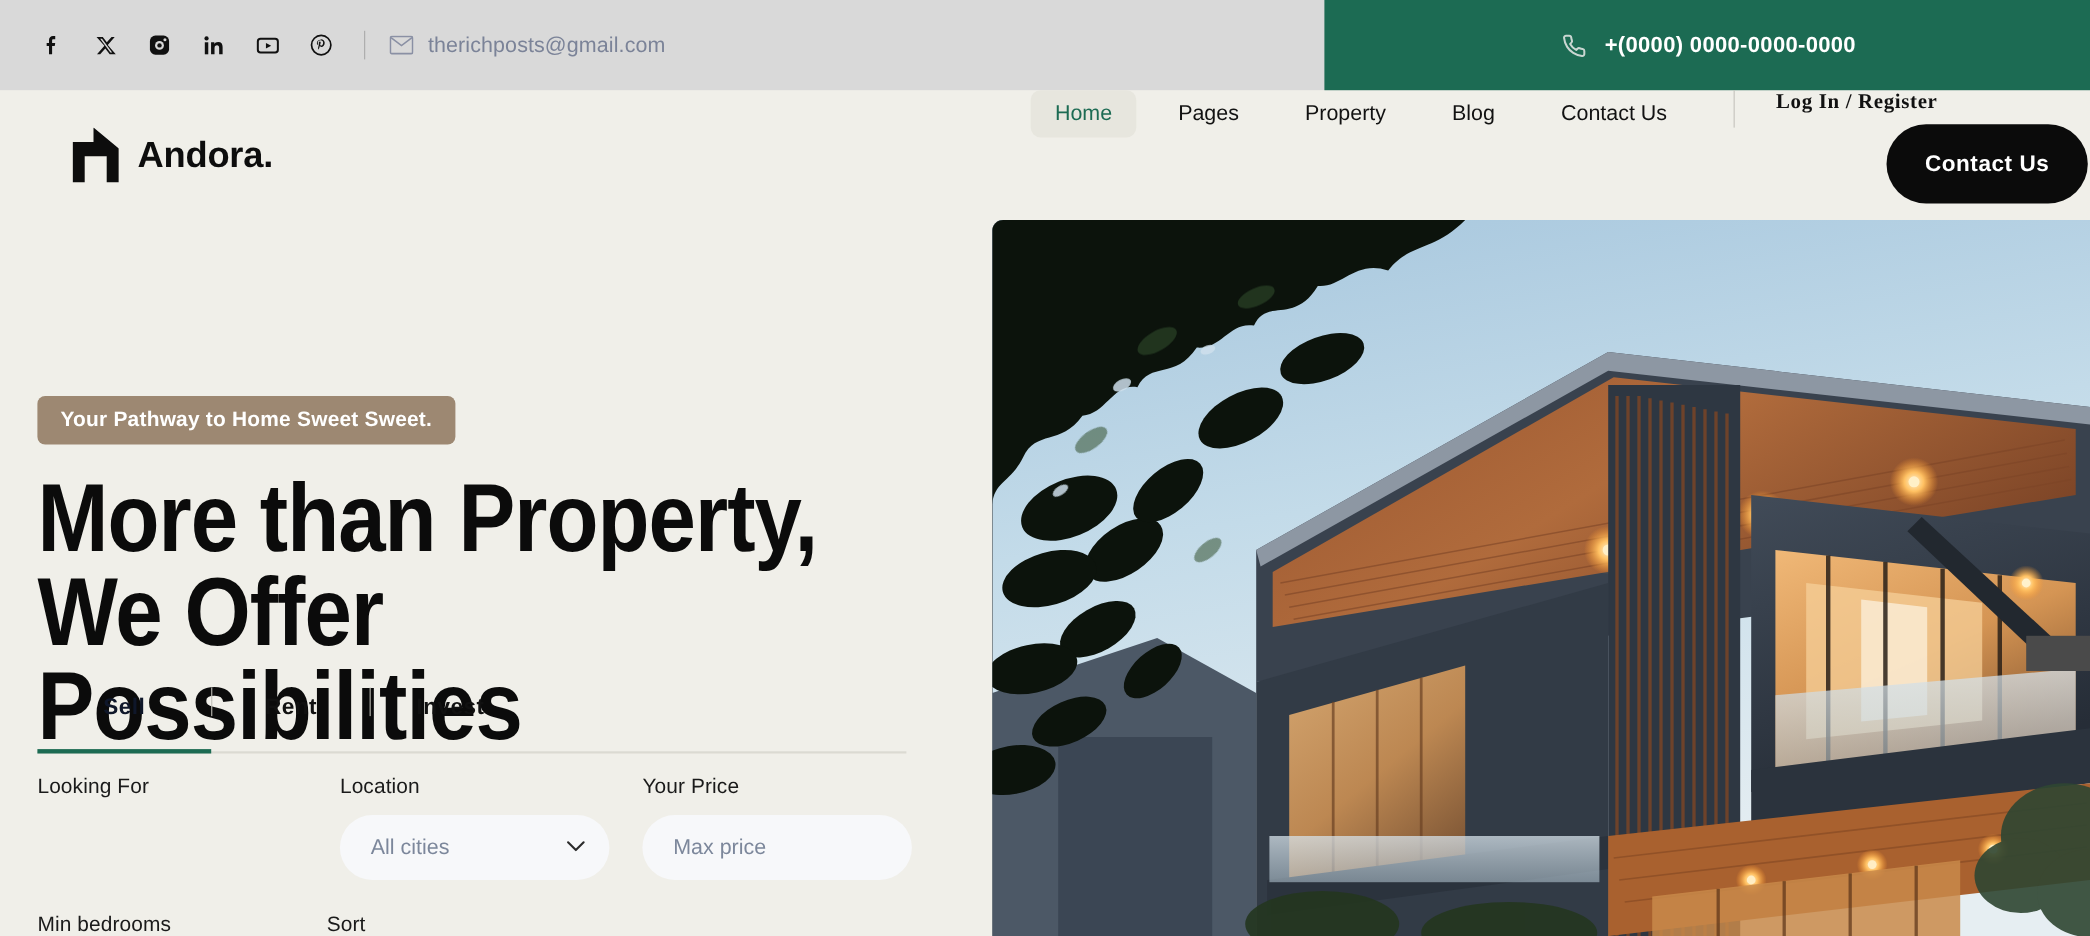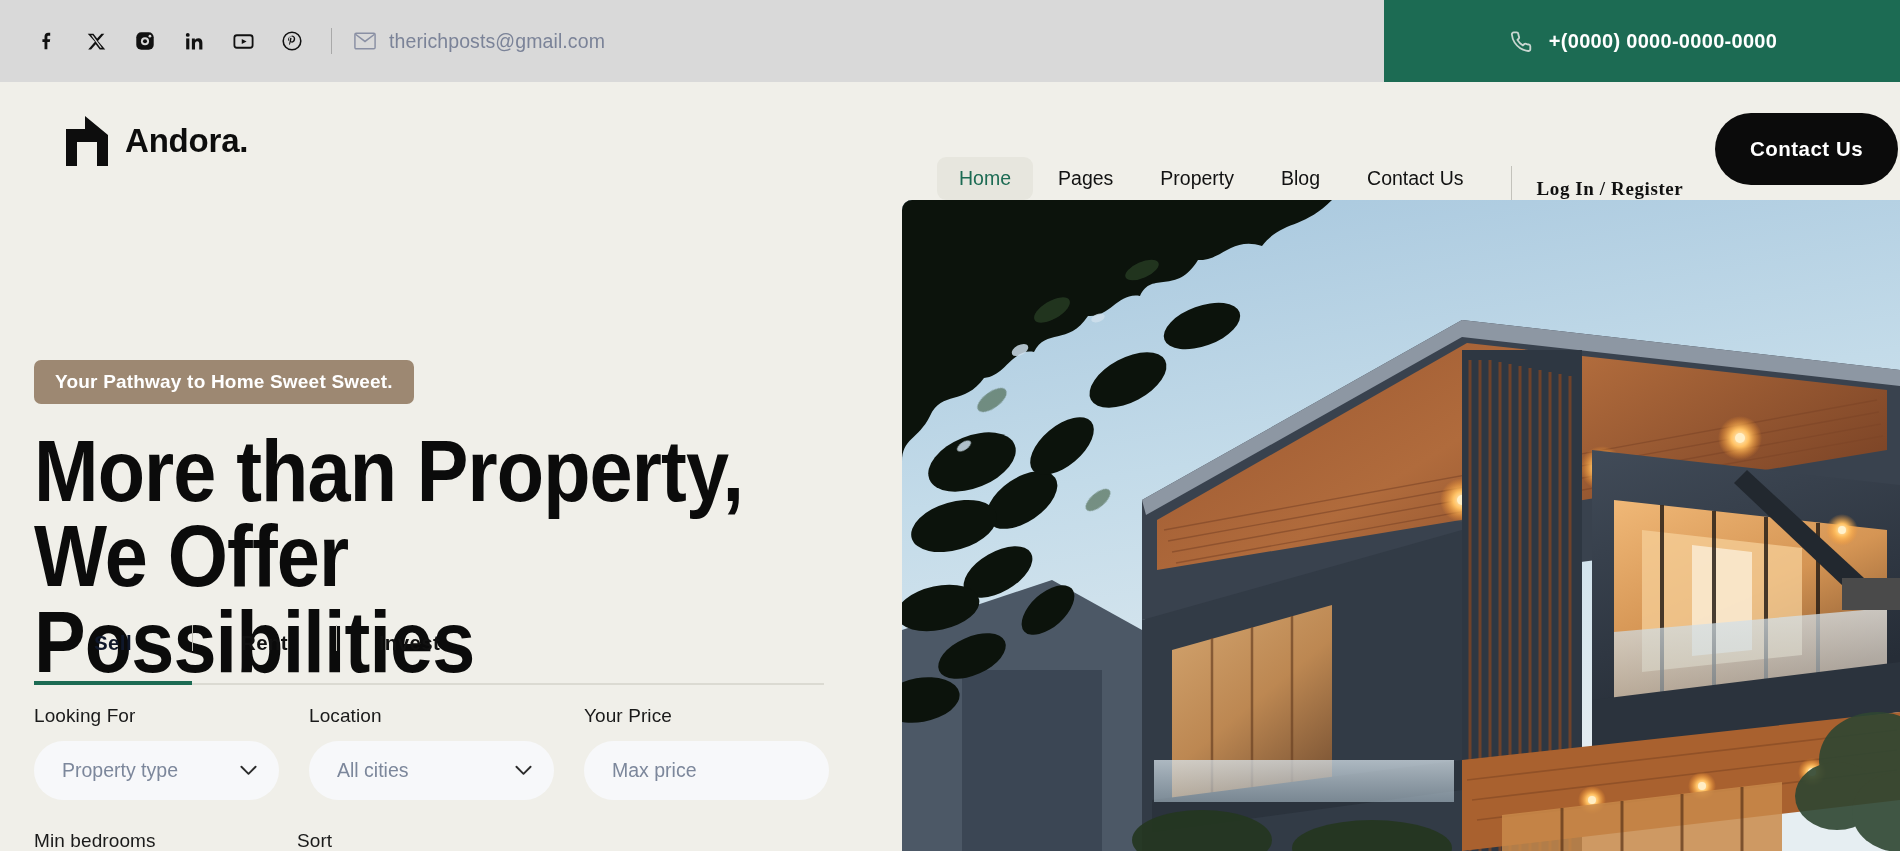--- a/index.html
+++ b/index.html
@@ -25,21 +25,21 @@
   .social .s-ico svg { display:block; }
   .tb-div {
     width:1px; height:26px; background:#a9a9a9; margin:0 22px 0 26px;
   }
   .email {
     display:flex; align-items:center; gap:13px; color:#7b8398;
     font-size:19.5px; letter-spacing:.1px; cursor:pointer;
   }
   .email svg { display:block; }
   .phonebox {
-    position:absolute; right:0; top:0; width:516px; height:82px;
+    position:absolute; right:0; top:0; width:696px; height:82px;
     background:#1c6b53; display:flex; align-items:center; justify-content:center;
     gap:16px; cursor:pointer;
   }
   .phonebox .ptxt {
     color:#fff; font-size:20px; font-weight:700; letter-spacing:.3px;
   }
   .phonebox svg { display:block; }
 
   
   .header {
@@ -58,21 +58,21 @@
   }
   .searchbox input {
     flex:1; border:none; outline:none; background:transparent;
     font-family:"Liberation Sans", sans-serif; font-size:19.5px; color:#5f6b82;
   }
   .searchbox input::placeholder { color:#7c879b; }
   .searchbox .s-btn { cursor:pointer; display:flex; }
 
   .nav {
     position:absolute; left:905px; top:0; height:118px;
-    display:flex; align-items:flex-end; gap:3px;
+    display:flex; align-items:flex-start; gap:16px;
   }
   .nav a {
     font-size:19.5px; color:#121212; text-decoration:none;
     padding:10px 22px; border-radius:9px; cursor:pointer; white-space:nowrap;
   }
   .nav a.active { color:#1c6b53; background:#e7e6de; }
   .nav-div { width:1px; height:34px; background:#c3c2bb; margin:0 22px; }
   .loginreg {
     font-size:19px; font-weight:700; color:#111; letter-spacing:.6px;
     cursor:pointer; white-space:nowrap;font-family:Liberation Serif, serif;
@@ -252,28 +252,20 @@
         <div class="tdiv"></div>
       </div>
     <div style="width:145px" class="tab">Invest</div>
   </div>
   <div class="tabs-underline"></div>
   <div class="tabs-underline-active"></div>
 
   <div class="filters">
     <div class="fgroup">
       <div class="flabel">Looking For</div>
-      <div class="fctrl">
-        <span class="fval">Property type</span>
-        <span class="chev">
-          <svg width="17" height="11" viewBox="0 0 18 11" fill="none" stroke="#2b2b2b" stroke-width="2" stroke-linecap="round" stroke-linejoin="round">
-              <path d="M1.5 1.5L9 9l7.5-7.5"></path>
-            </svg>
-        </span>
-      </div>
     </div>
     <div class="fgroup">
       <div class="flabel">Location</div>
       <div class="fctrl">
         <span class="fval">All cities</span>
         <span class="chev">
           <svg width="17" height="11" viewBox="0 0 18 11" fill="none" stroke="#2b2b2b" stroke-width="2" stroke-linecap="round" stroke-linejoin="round">
               <path d="M1.5 1.5L9 9l7.5-7.5"></path>
             </svg>
         </span>

